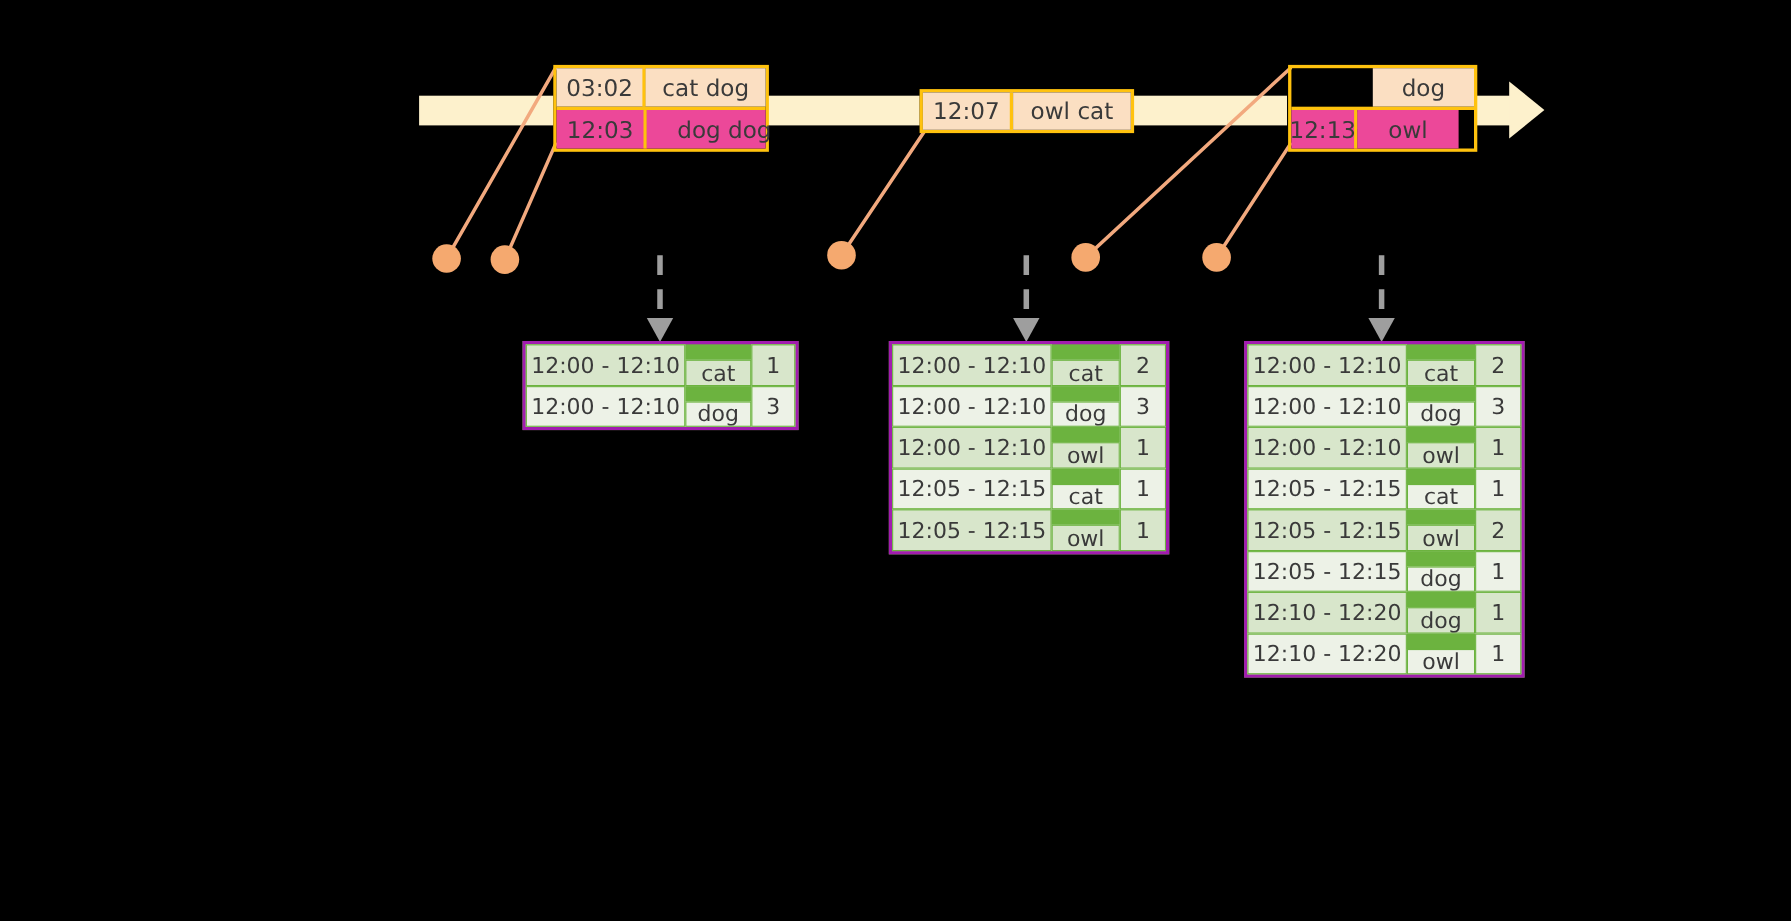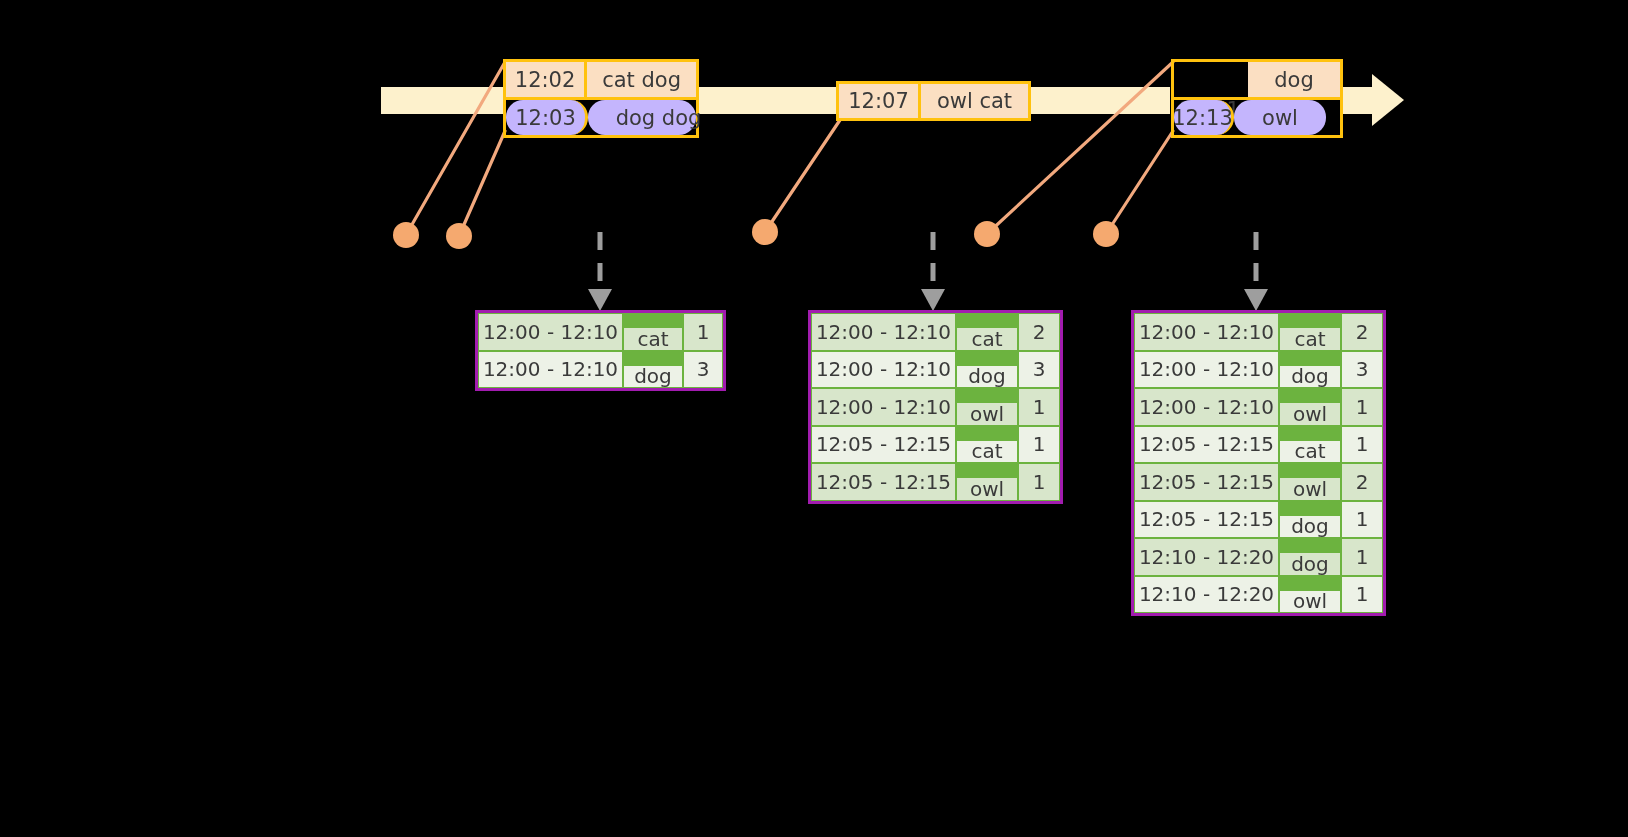--- a/index.html
+++ b/index.html
@@ -66,21 +66,21 @@
     color: #3a3a3a;
     box-sizing: border-box;
     white-space: nowrap;
   }
   .evt-time {
     border-right: 3px solid #ffc20e;
   }
   .evt-row.shade-a .evt-time,
   .evt-row.shade-a .evt-words { background: #fbdfc2; }
   .evt-row.shade-b .evt-time,
-  .evt-row.shade-b .evt-words { background: #c4b5fd; border-radius: 17px; }
+  .evt-row.shade-b .evt-words { background: #ec4899; }
 
   
   .res-table {
     position: absolute;
     border: 3px solid #a21caf;
     box-sizing: border-box;
     display: flex;
     flex-direction: column;
     background: #6cb33f;
   }
@@ -143,21 +143,21 @@
     </g>
     <g fill="#9e9e9e">
       <polygon points="588,289 612,289 600,311"></polygon>
       <polygon points="921,289 945,289 933,311"></polygon>
       <polygon points="1244,289 1268,289 1256,311"></polygon>
     </g>
   </svg>
 
   <div class="evt-box" style="left:503px; top:59px; width:196px; height:79px;">
     <div class="evt-row shade-a">
-      <div class="evt-time" style="width:82px;">12:02</div>
+      <div class="evt-time" style="width:82px;">03:02</div>
       <div class="evt-words" style="width:110px;">cat dog</div>
     </div>
     <div class="evt-row shade-b">
       <div class="evt-time" style="width:82px;">12:03</div>
       <div class="evt-words" style="width:108px;padding-left:33px;">dog dog</div>
     </div>
   </div>
 
   <div class="evt-box" style="left:836px; top:81px; width:195px; height:40px;">
     <div class="evt-row shade-a">

